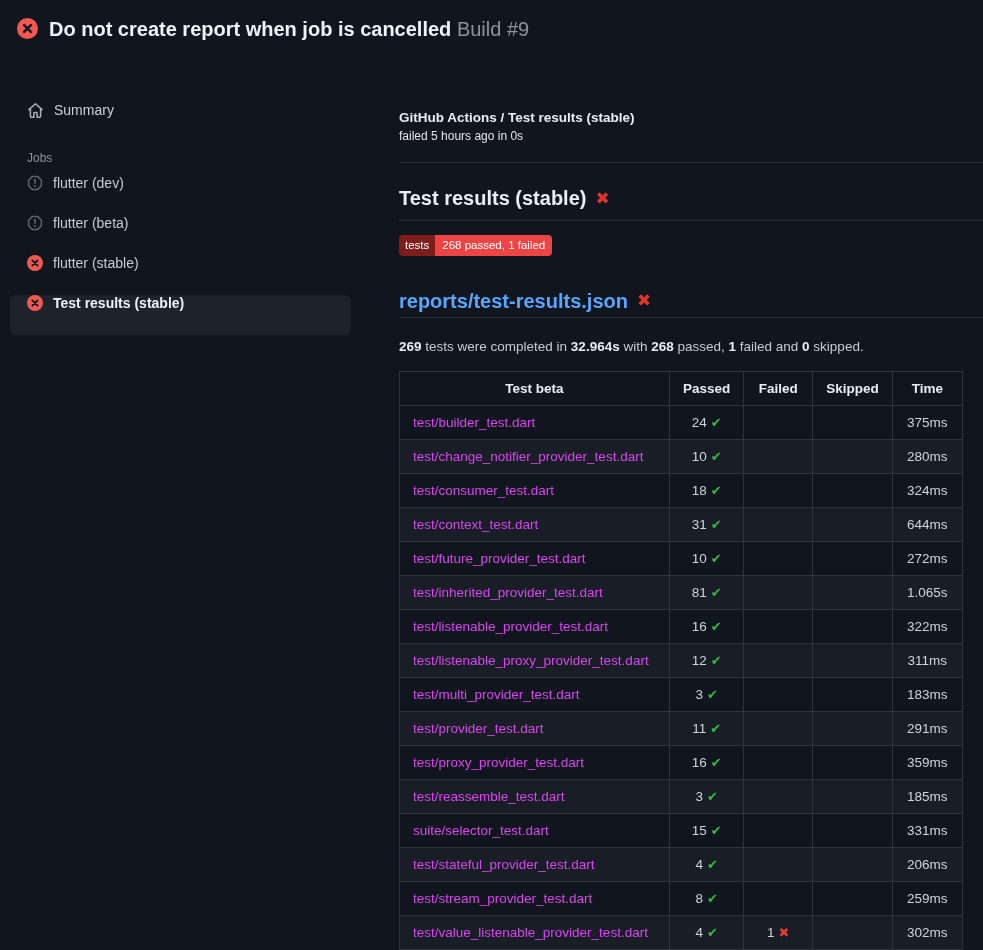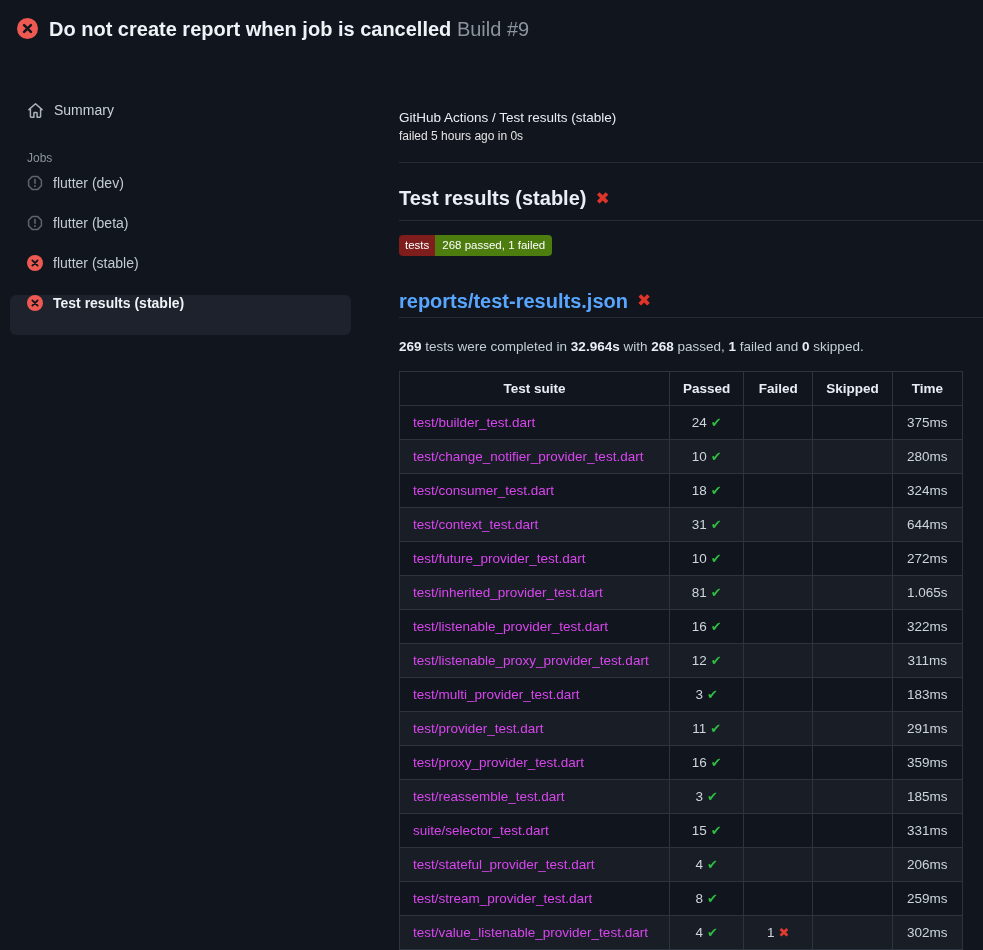--- a/index.html
+++ b/index.html
@@ -30,21 +30,21 @@
   .jobs-label { margin:32px 0 10px 0; padding-left:17px; font-size:12px; color:#8b949e; }
   .job-item {
     display:flex; gap:10px;
     height:40px; padding:0 12px 0 17px; border-radius:6px;
     font-size:14px; color:#c3ccd5; cursor:pointer;
   }
   .job-item.selected { background:#1d222c; color:#edf2f7; font-weight:600; }
   .job-item .status-icon, .summary-item svg { flex:0 0 auto; }
   
   .main { flex:1 1 auto; padding:54px 0 0 16px; min-width:0; }
-  .run-breadcrumb { font-size:13.5px; font-weight:400; color:#e9eef4; }
+  .run-breadcrumb { font-size:13.5px; font-weight:700; color:#e9eef4; }
   .run-status-line { margin-top:4px; font-size:12px; color:#e5e5e5; }
   .divider { border:none; border-top:1px solid #262c35; margin-top:19px; }
   h2.check-heading {
     margin-top:22px; padding-bottom:9px; border-bottom:1px solid #262c35;
     font-size:20px; font-weight:700; color:#e9eef4; line-height:26px;
     display:flex; align-items:center; gap:9px;
   }
   h2.report-heading {
     margin-top:32px; padding-bottom:3px; border-bottom:1px solid #262c35;
     font-size:20px; font-weight:700; line-height:26px;
@@ -169,41 +169,41 @@
     <div class="run-status-line">failed 5 hours ago in 0s</div>
     <hr class="divider">
 
     <h2 class="check-heading">
       <span>Test results (stable)</span>
       <span class="cross-mark">✖</span>
     </h2>
 
     <span class="badge">
       <span class="badge-label" id="badge-label" style="background: #7f1d1d;">tests</span>
-      <span class="badge-value" id="badge-value" style="background: #4d7c0f;">268 passed, 1 failed</span>
+      <span class="badge-value" id="badge-value" style="background: #ef4444;">268 passed, 1 failed</span>
     </span>
 
     <h2 class="report-heading">
       <a>reports/test-results.json</a>
       <span class="cross-mark">✖</span>
     </h2>
 
     <p class="summary-line" id="summary-line"><b>269</b><span> tests were completed in </span><b>32.964s</b><span> with </span><b>268</b><span> passed, </span><b>1</b><span> failed and </span><b>0</b><span> skipped.</span></p>
 
     <table class="results">
       <colgroup>
         <col class="c-suite">
           <col class="c-passed">
           <col class="c-failed">
           <col class="c-skipped">
           <col class="c-time">
       </colgroup>
       <thead>
         <tr>
-          <th class="suite-h">Test suite</th>
+          <th class="suite-h">Test beta</th>
           <th>Passed</th>
           <th>Failed</th>
           <th>Skipped</th>
           <th>Time</th>
         </tr>
       </thead>
       <tbody id="results-body">
   <tr>
     <td class="suite-cell"><a>test/builder_test.dart</a></td>
     <td class="num-cell"><span class="cell-flex">

